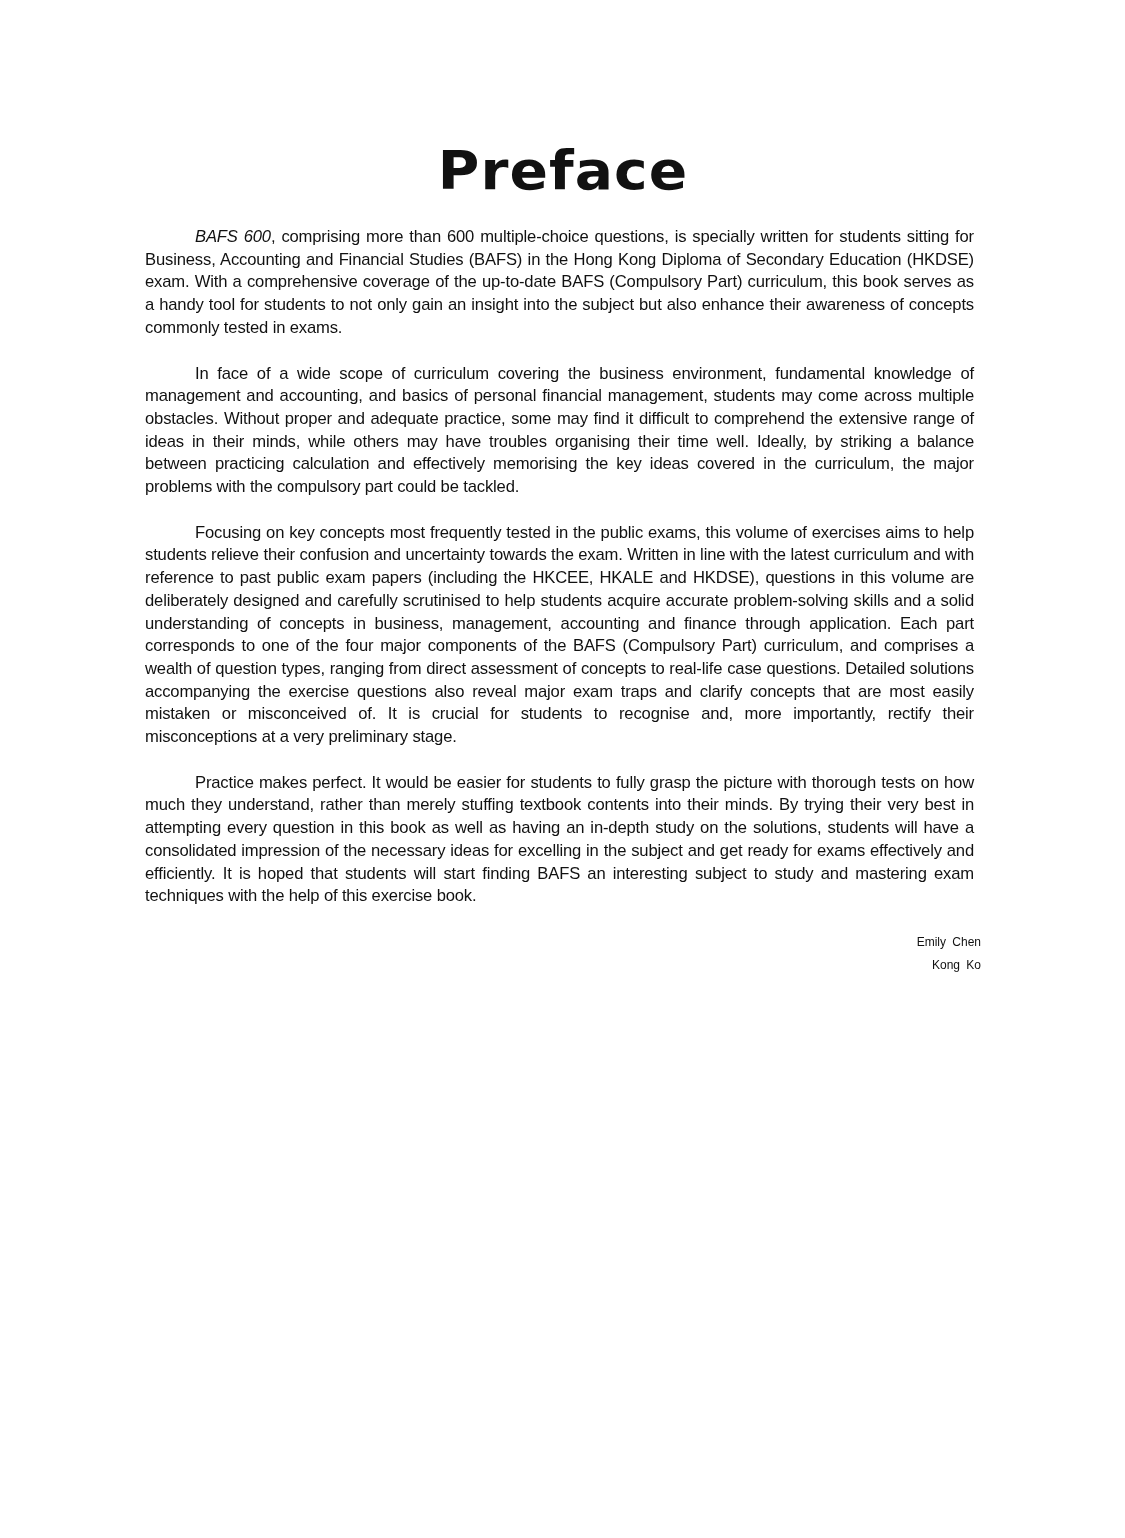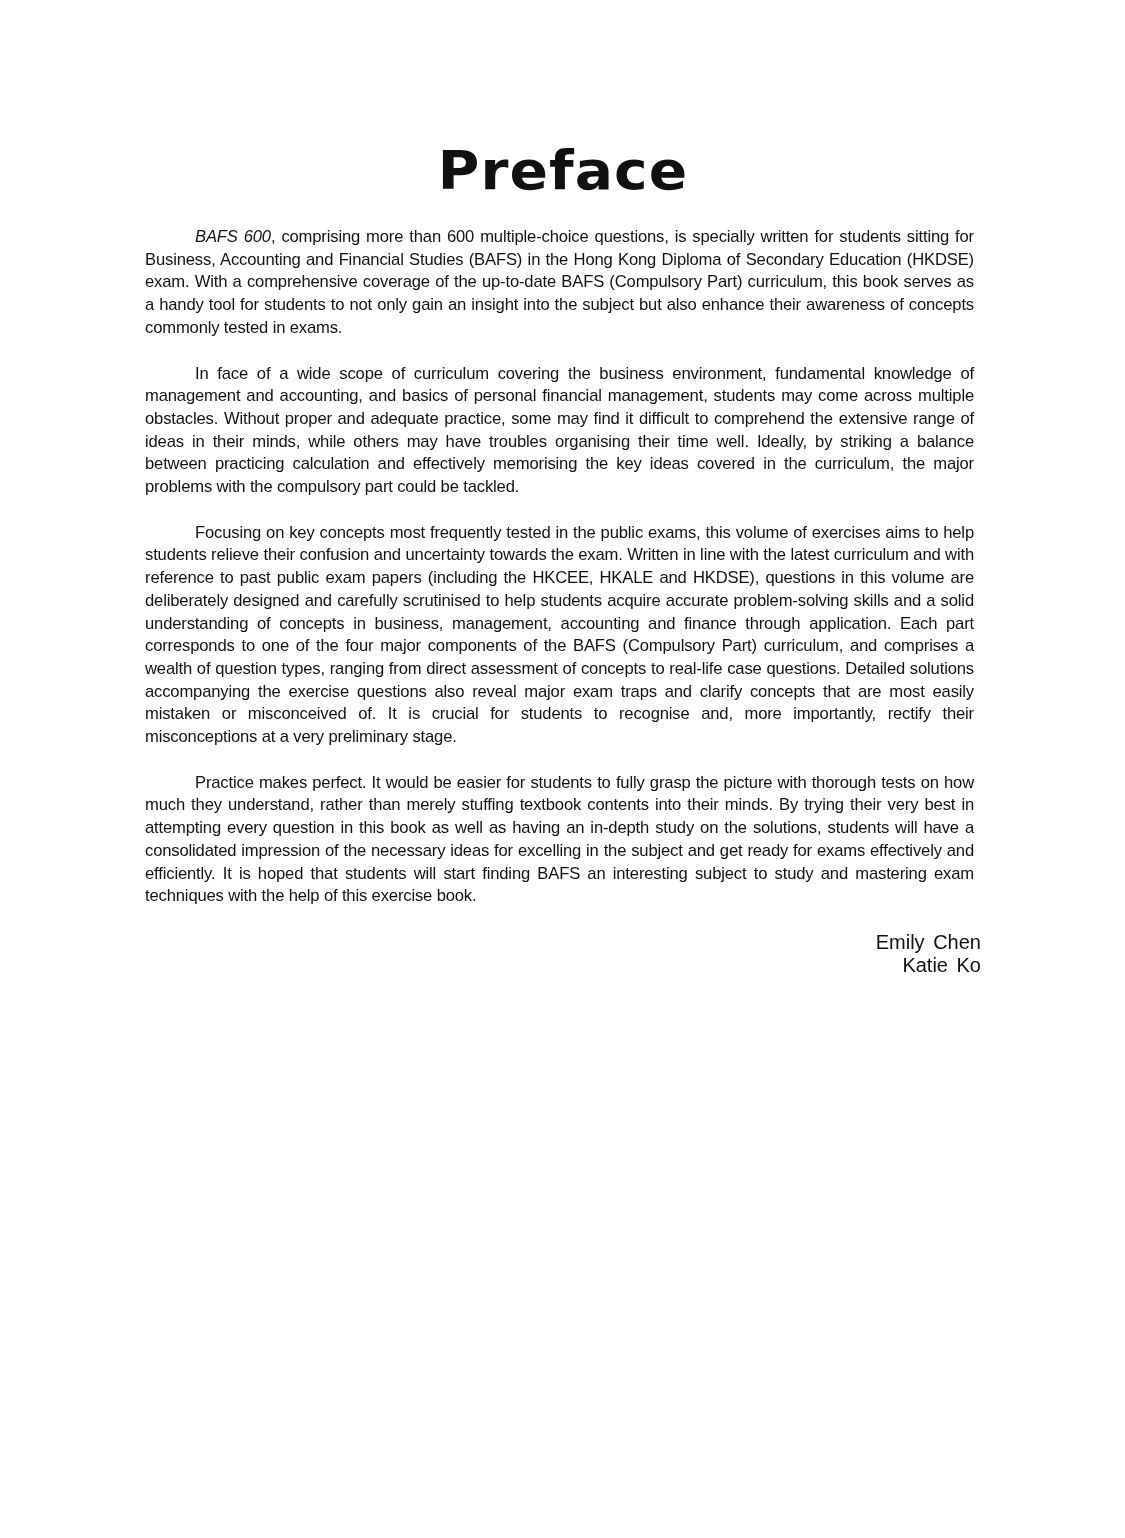--- a/index.html
+++ b/index.html
@@ -49,21 +49,21 @@
       text-indent: 50px;
       font-family: "Liberation Sans", sans-serif;
       letter-spacing: -0.15px;
     }
     .para .book-title {
       font-style: italic;
     }
     .signatures {
       margin-top: 23px;
       text-align: right;
-      font-size: 20px;
+      font-size: 12px;
       line-height: 22.7px;
       word-spacing: 3px;
     }
     .signatures div {
       margin: 0;
     }
   </style>
 </head>
 <body>
 
@@ -75,16 +75,16 @@
 
     <p class="para">In face of a wide scope of curriculum covering the business environment, fundamental knowledge of management and accounting, and basics of personal financial management, students may come across multiple obstacles. Without proper and adequate practice, some may find it difficult to comprehend the extensive range of ideas in their minds, while others may have troubles organising their time well. Ideally, by striking a balance between practicing calculation and effectively memorising the key ideas covered in the curriculum, the major problems with the compulsory part could be tackled.</p>
 
     <p class="para">Focusing on key concepts most frequently tested in the public exams, this volume of exercises aims to help students relieve their confusion and uncertainty towards the exam. Written in line with the latest curriculum and with reference to past public exam papers (including the HKCEE, HKALE and HKDSE), questions in this volume are deliberately designed and carefully scrutinised to help students acquire accurate problem-solving skills and a solid understanding of concepts in business, management, accounting and finance through application. Each part corresponds to one of the four major components of the BAFS (Compulsory Part) curriculum, and comprises a wealth of question types, ranging from direct assessment of concepts to real-life case questions. Detailed solutions accompanying the exercise questions also reveal major exam traps and clarify concepts that are most easily mistaken or misconceived of. It is crucial for students to recognise and, more importantly, rectify their misconceptions at a very preliminary stage.</p>
 
     <p class="para">Practice makes perfect. It would be easier for students to fully grasp the picture with thorough tests on how much they understand, rather than merely stuffing textbook contents into their minds. By trying their very best in attempting every question in this book as well as having an in-depth study on the solutions, students will have a consolidated impression of the necessary ideas for excelling in the subject and get ready for exams effectively and efficiently. It is hoped that students will start finding BAFS an interesting subject to study and mastering exam techniques with the help of this exercise book.</p>
 
 
     <div class="signatures">
       <div>Emily Chen</div>
-      <div>Katie Ko</div>
+      <div>Kong Ko</div>
     </div>
   </div>
 </div>
 
 </body></html>

